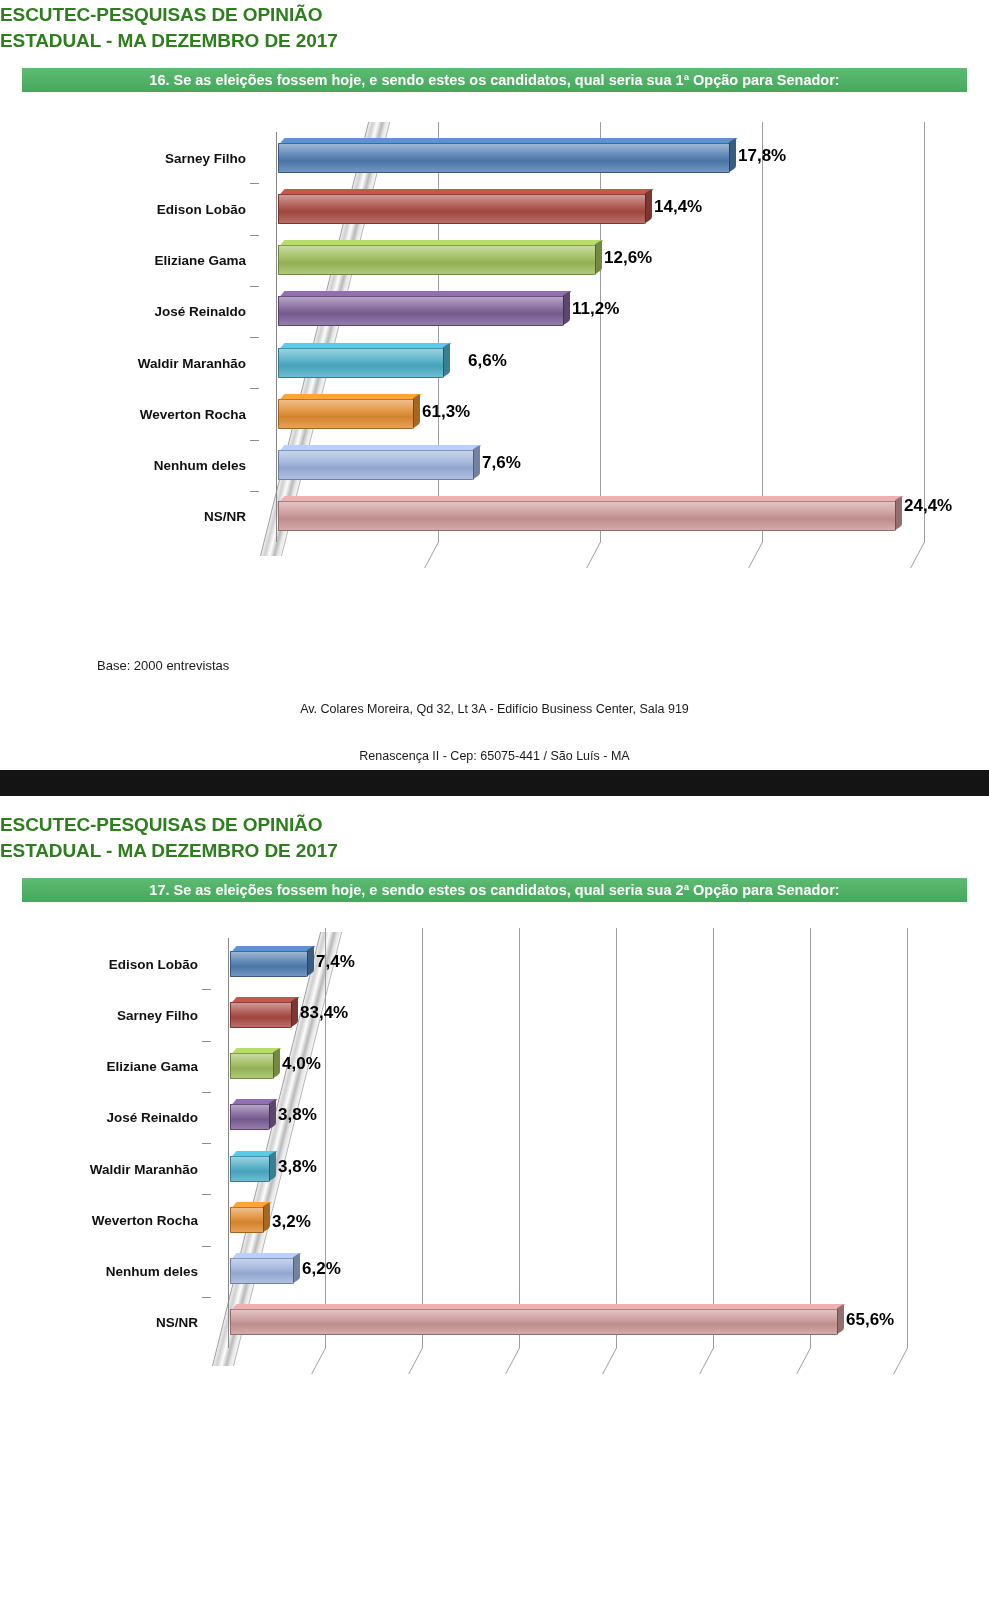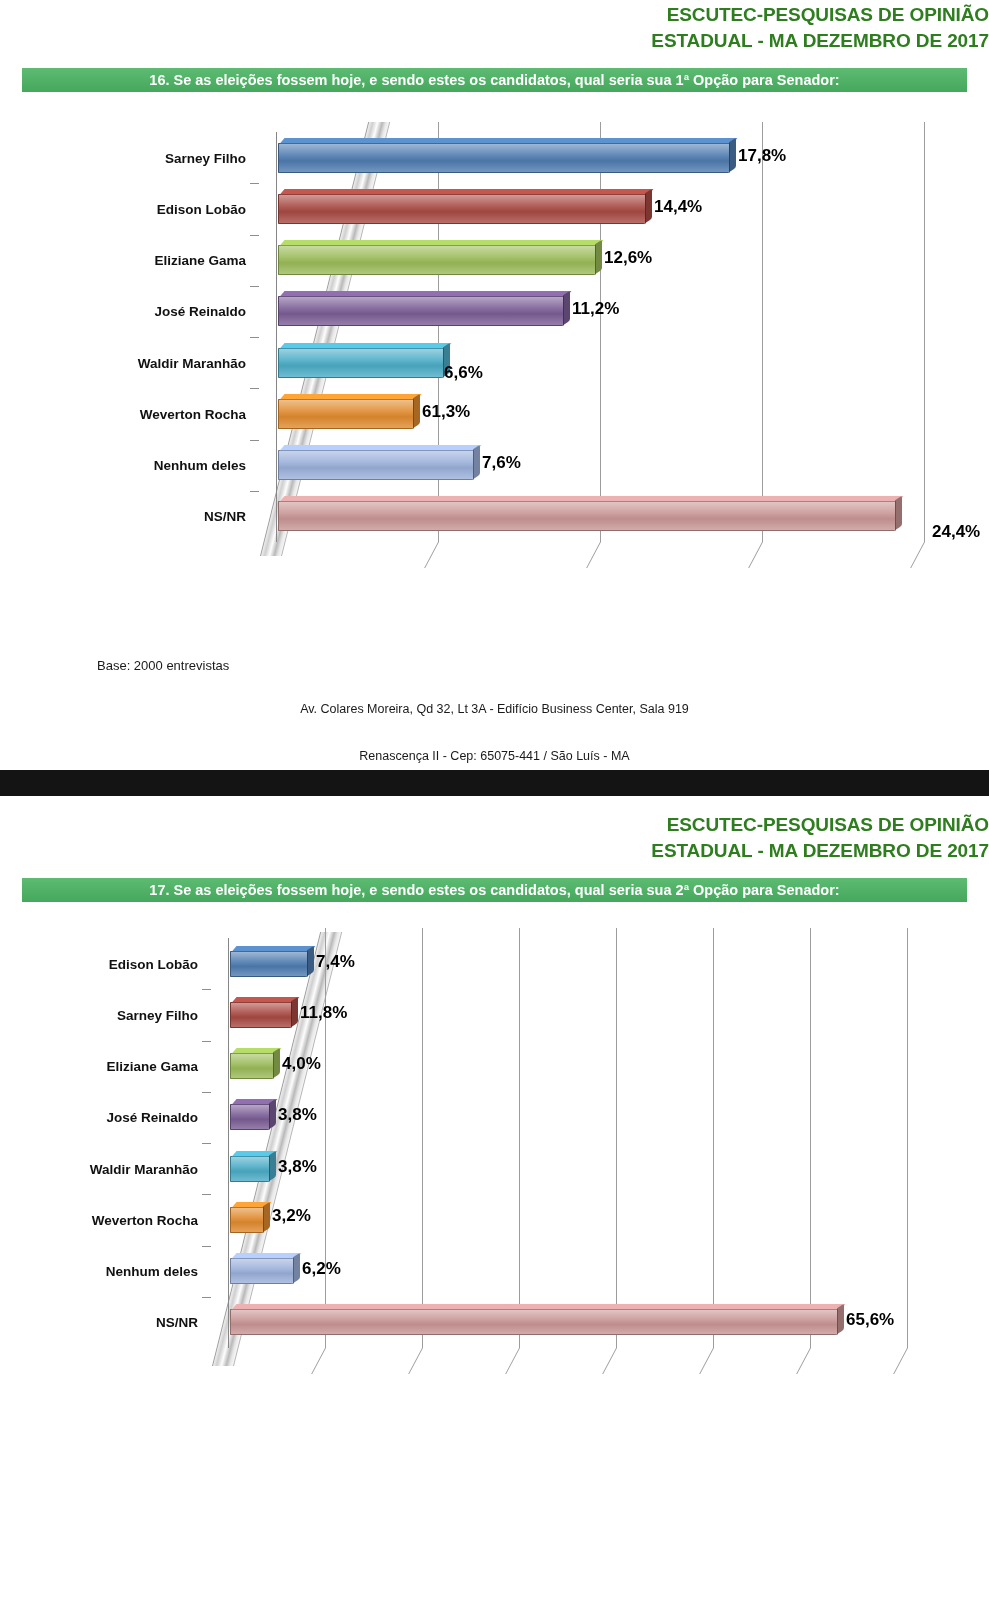--- a/index.html
+++ b/index.html
@@ -14,21 +14,21 @@
     position:relative;
     width:989px;
     box-sizing:border-box;
     background:#ffffff;
     overflow:hidden;
   }
   .slide-1{height:770px;}
   .slide-2{height:830px;}
 
   .slide-title{
-    text-align:right;
+    text-align:left;
     color:#2E7D1E;
     font-weight:bold;
     font-size:19px;
     line-height:26px;
     letter-spacing:-0.1px;
     padding-top:2px;
   }
   .slide-2 .slide-title{padding-top:16px;}
   .slide-title .ttl-line{display:block;}
 
@@ -236,21 +236,21 @@
         <div class="tick" style="left: 250px; top: 223px;"></div>
         <div class="cat-label" style="top: 248.625px; right: 743px;">Waldir Maranhão</div>
         <div class="bar-wrap" style="left: 278px; top: 233.625px; width: 166px; height: 30px;">
           <div class="bar" style="background:#4BACC6">
             <div class="top" style="background:#4BACC6"></div>
             <div class="side" style="background:#4BACC6"></div>
             <div class="face"></div>
             <div class="gloss"></div>
           </div>
         </div>
-        <div class="val-label" style="left: 444px; top: 246.625px; margin-top: 12px;">6,6%</div>
+        <div class="val-label" style="left: 468px; top: 246.625px;">6,6%</div>
         <div class="tick" style="left: 250px; top: 274.25px;"></div>
         <div class="cat-label" style="top: 299.875px; right: 743px;">Weverton Rocha</div>
         <div class="bar-wrap" style="left: 278px; top: 284.875px; width: 136px; height: 30px;">
           <div class="bar" style="background:#E08B2F">
             <div class="top" style="background:#E08B2F"></div>
             <div class="side" style="background:#E08B2F"></div>
             <div class="face"></div>
             <div class="gloss"></div>
           </div>
         </div>
@@ -269,21 +269,21 @@
         <div class="tick" style="left: 250px; top: 376.75px;"></div>
         <div class="cat-label" style="top: 402.375px; right: 743px;">NS/NR</div>
         <div class="bar-wrap" style="left: 278px; top: 387.375px; width: 618px; height: 30px;">
           <div class="bar" style="background:#C89695">
             <div class="top" style="background:#C89695"></div>
             <div class="side" style="background:#C89695"></div>
             <div class="face"></div>
             <div class="gloss"></div>
           </div>
         </div>
-        <div class="val-label" style="left: 904px; top: 418px; margin-left: 28px;">24,4%</div>
+        <div class="val-label" style="left: 904px; top: 392px;">24,4%</div>
       </div>
   </div>
 
   <div class="base-note" style="left:97px;top:658px;">Base: 2000 entrevistas</div>
 
   <div class="addr" style="top:672px;">
     <span>Av. Colares Moreira, Qd 32, Lt 3A - Edifício Business Center, Sala 919</span>
     <span>Renascença II - Cep: 65075-441 / São Luís - MA</span>
   </div>
 </section>
@@ -330,21 +330,21 @@
         <div class="tick" style="left: 202px; top: 65.25px;"></div>
         <div class="cat-label" style="top: 90.875px; right: 791px;">Sarney Filho</div>
         <div class="bar-wrap" style="left: 230px; top: 77.875px; width: 62px; height: 26px;">
           <div class="bar" style="background:#A84A43">
             <div class="top" style="background:#A84A43"></div>
             <div class="side" style="background:#A84A43"></div>
             <div class="face"></div>
             <div class="gloss"></div>
           </div>
         </div>
-        <div class="val-label" style="left: 300px; top: 88.875px;">11,8%</div>
+        <div class="val-label" style="left: 300px; top: 88.875px;">83,4%</div>
         <div class="tick" style="left: 202px; top: 116.5px;"></div>
         <div class="cat-label" style="top: 142.125px; right: 791px;">Eliziane Gama</div>
         <div class="bar-wrap" style="left: 230px; top: 129.125px; width: 44px; height: 26px;">
           <div class="bar" style="background:#9BBB59">
             <div class="top" style="background:#9BBB59"></div>
             <div class="side" style="background:#9BBB59"></div>
             <div class="face"></div>
             <div class="gloss"></div>
           </div>
         </div>
@@ -374,21 +374,21 @@
         <div class="tick" style="left: 202px; top: 270.25px;"></div>
         <div class="cat-label" style="top: 295.875px; right: 791px;">Weverton Rocha</div>
         <div class="bar-wrap" style="left: 230px; top: 282.875px; width: 34px; height: 26px;">
           <div class="bar" style="background:#E08B2F">
             <div class="top" style="background:#E08B2F"></div>
             <div class="side" style="background:#E08B2F"></div>
             <div class="face"></div>
             <div class="gloss"></div>
           </div>
         </div>
-        <div class="val-label" style="left: 272px; top: 292px; text-align: center;">3,2%</div>
+        <div class="val-label" style="left: 272px; top: 298px; text-align: center;">3,2%</div>
         <div class="tick" style="left: 202px; top: 321.5px;"></div>
         <div class="cat-label" style="top: 347.125px; right: 791px;">Nenhum deles</div>
         <div class="bar-wrap" style="left: 230px; top: 334.125px; width: 64px; height: 26px;">
           <div class="bar" style="background:#9BB0DA">
             <div class="top" style="background:#9BB0DA"></div>
             <div class="side" style="background:#9BB0DA"></div>
             <div class="face"></div>
             <div class="gloss"></div>
           </div>
         </div>

